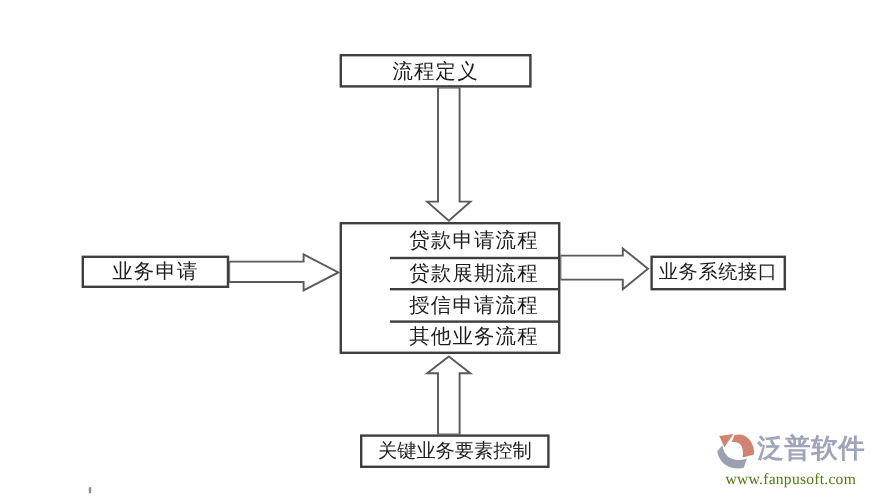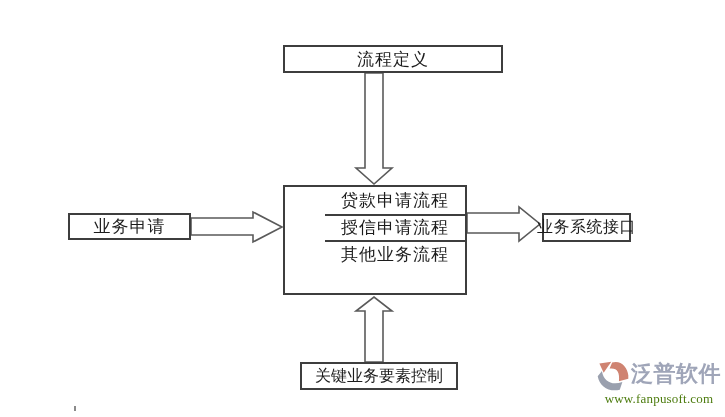--- a/index.html
+++ b/index.html
@@ -7,30 +7,30 @@
     position:relative;width:725px;height:417px;background:#ffffff;overflow:hidden;
     font-family:"Liberation Serif","DejaVu Serif",serif;color:#1c1c1c;
   }
   .arrows-layer{position:absolute;left:0;top:0;width:725px;height:417px;}
   .arrow{fill:#ffffff;stroke:#5a5a5a;stroke-width:1.6;stroke-linejoin:miter;}
   .box{
     position:absolute;box-sizing:border-box;background:#ffffff;
     border:2px solid #3e3e3e;display:flex;align-items:center;justify-content:center;
     font-size:17px;letter-spacing:1px;white-space:nowrap;
   }
-  .definition-box{left:283px;top:45px;width:220px;height:28px;}
+  .definition-box{left:283px;top:45px;width:160px;height:28px;}
   .process-stack{
     position:absolute;left:283px;top:185px;width:184px;height:110px;
     box-sizing:border-box;border:2px solid #3e3e3e;background:#fff;
     display:grid;grid-template-rows:repeat(4,1fr);padding-left:40px;
   }
   .stack-row{display:flex;align-items:center;justify-content:center;font-size:17px;letter-spacing:1px;}
   .stack-row + .stack-row{border-top:2px solid #3e3e3e;}
   .input-box{left:68px;top:213px;width:123px;height:27px;font-size:17px;}
-  .output-box{left:542px;top:213px;width:89px;height:29px;font-size:16px;letter-spacing:0.5px;}
+  .output-box{left:542px;top:213px;width:113px;height:29px;font-size:16px;letter-spacing:0.5px;}
   .control-box{left:300px;top:362px;width:158px;height:28px;font-size:16px;letter-spacing:0;}
   .logo{position:absolute;left:595px;top:357px;width:128px;height:54px;}
   .logo-icon{position:absolute;left:1px;top:2px;}
   .logo-wordmark{
     position:absolute;left:36px;top:2px;font-size:22px;font-weight:bold;
     letter-spacing:0.5px;color:#9fa5b8;white-space:nowrap;
   }
   .logo-url{
     position:absolute;left:0px;top:34px;width:128px;text-align:center;
     font-size:13px;font-weight:normal;color:#4d7c0f;letter-spacing:0.2px;white-space:nowrap;
@@ -49,20 +49,23 @@
     <polygon class="arrow" points="467,213 519,213 519,207 540,224 519,241 519,233 467,233"></polygon>
   </svg>
 
   <div class="box definition-box">
     <span>流程定义</span>
   </div>
 
   <div class="process-stack">
     <div class="stack-row">
       <span>贷款申请流程</span>
+    </div>
+    <div class="stack-row">
+      <span>贷款展期流程</span>
     </div>
     <div class="stack-row">
       <span>授信申请流程</span>
     </div>
     <div class="stack-row">
       <span>其他业务流程</span>
     </div>
   </div>
 
   <div class="box input-box">

